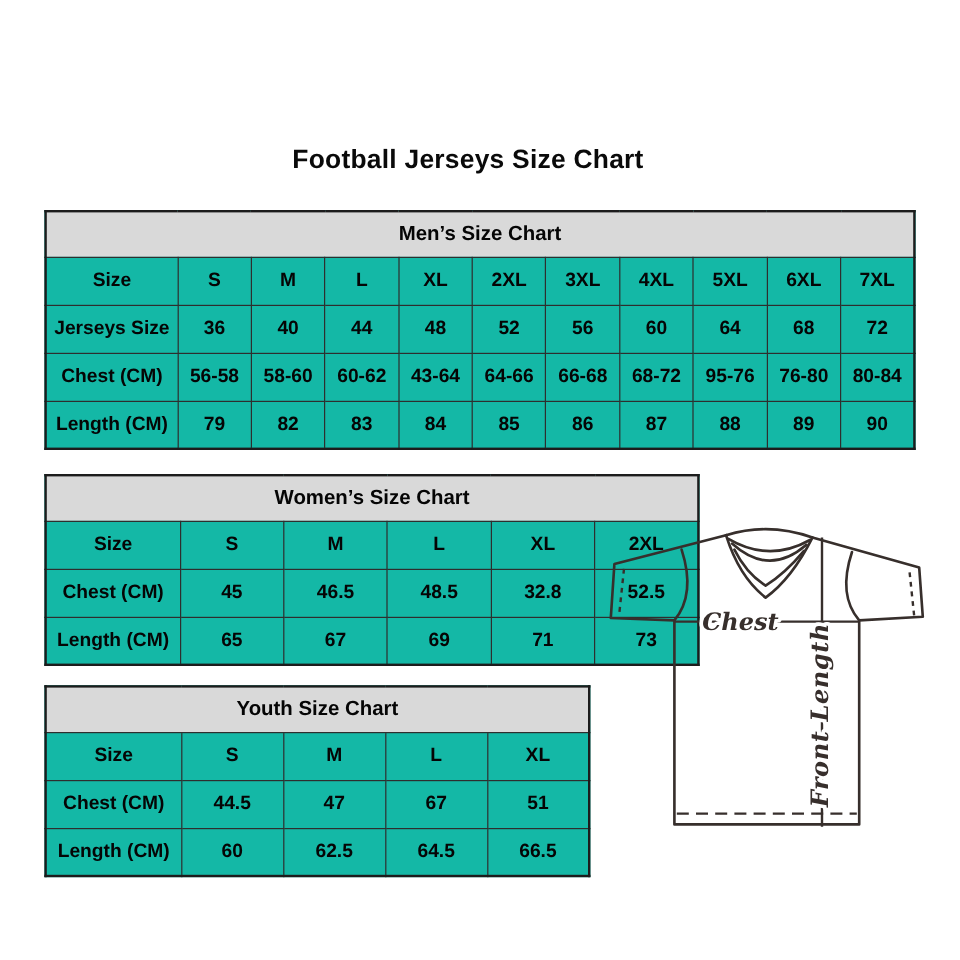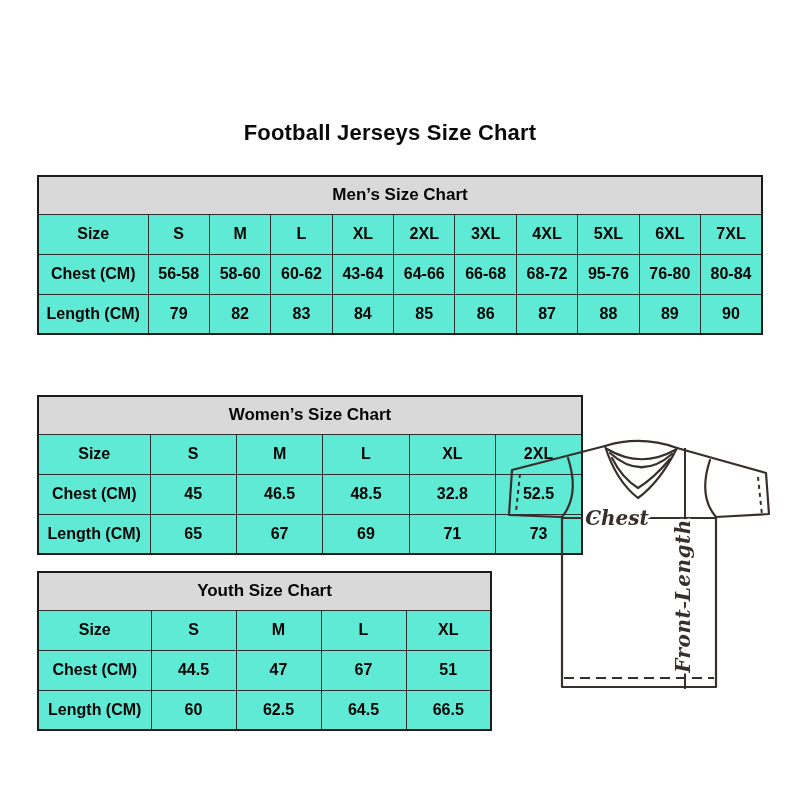--- a/index.html
+++ b/index.html
@@ -20,21 +20,21 @@
     font-size:22px;
     font-weight:700;
     letter-spacing:0.2px;
     color:#0a0a0a;
   }
   table.size-table {
     position:absolute;
     border-collapse:collapse;
     table-layout:fixed;
     border:2px solid #1c1c1c;
-    background:#5eead4;
+    background:#14b8a6;
   }
   .size-table th, .size-table td {
     border:1px solid var(--table_border, #2e2e2e);
     text-align:center;
     vertical-align:middle;
     font-weight:700;
     font-size:16px;
     color:#050505;
     padding:0;
   }
@@ -91,20 +91,33 @@
           <td>L</td>
           <td>XL</td>
           <td>2XL</td>
           <td>3XL</td>
           <td>4XL</td>
           <td>5XL</td>
           <td>6XL</td>
           <td>7XL</td>
         </tr>
         <tr class="data-row">
+          <th class="rowhead">Jerseys Size</th>
+          <td>36</td>
+          <td>40</td>
+          <td>44</td>
+          <td>48</td>
+          <td>52</td>
+          <td>56</td>
+          <td>60</td>
+          <td>64</td>
+          <td>68</td>
+          <td>72</td>
+        </tr>
+        <tr class="data-row">
           <th class="rowhead">Chest (CM)</th>
           <td>56-58</td>
           <td>58-60</td>
           <td>60-62</td>
           <td>43-64</td>
           <td>64-66</td>
           <td>66-68</td>
           <td>68-72</td>
           <td>95-76</td>
           <td>76-80</td>

